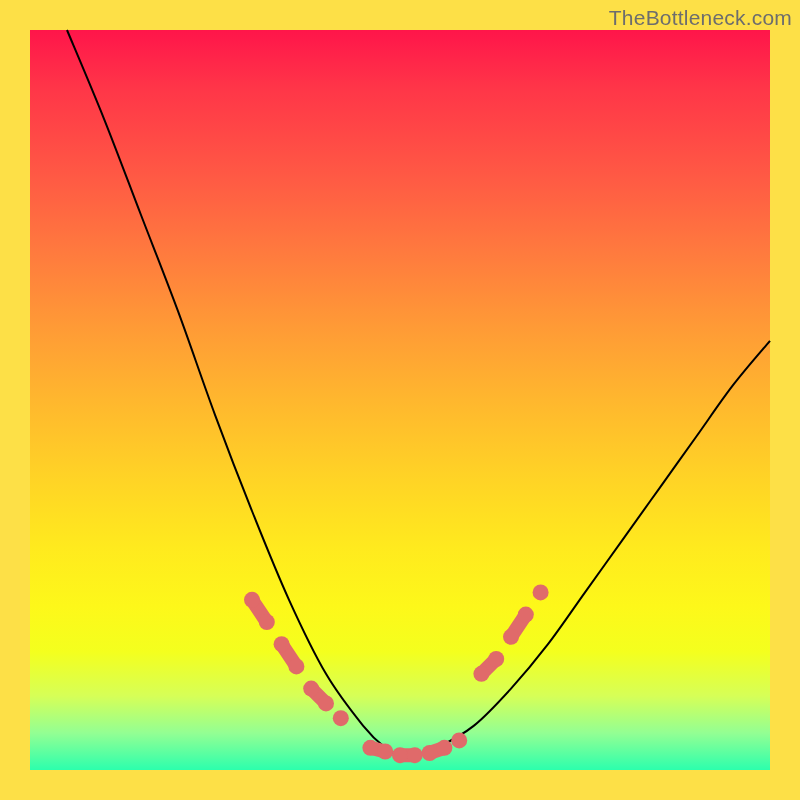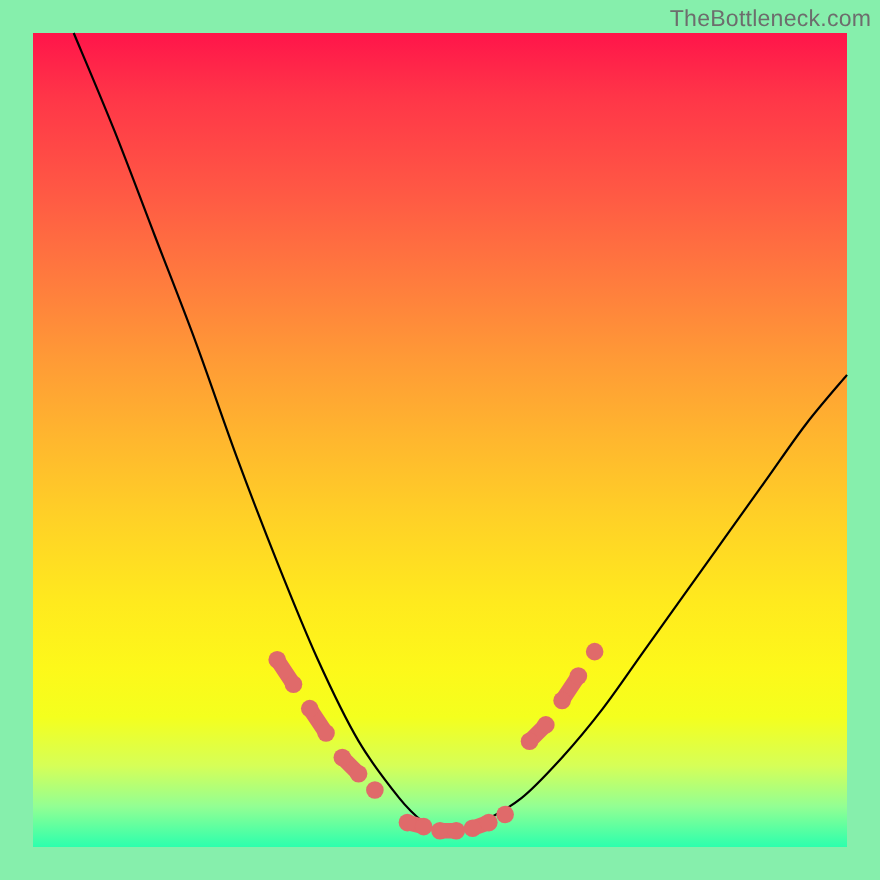--- a/index.html
+++ b/index.html
@@ -1,21 +1,21 @@
 <!DOCTYPE html>
 <html><head>
 <meta charset="utf-8">
 <style>
   * { margin: 0; padding: 0; box-sizing: border-box; }
   html, body { width: 800px; height: 800px; overflow: hidden; background: #000; }
   .chart-container {
     position: relative;
     width: 800px;
     height: 800px;
-    background: #86efac;
+    background: #fde047;
   }
   .plot-area {
     position: absolute;
     left: 30px;
     top: 30px;
     width: 740px;
     height: 740px;
     background: linear-gradient(to bottom,
       #ff154a 0%,
       #ff3648 8%,

